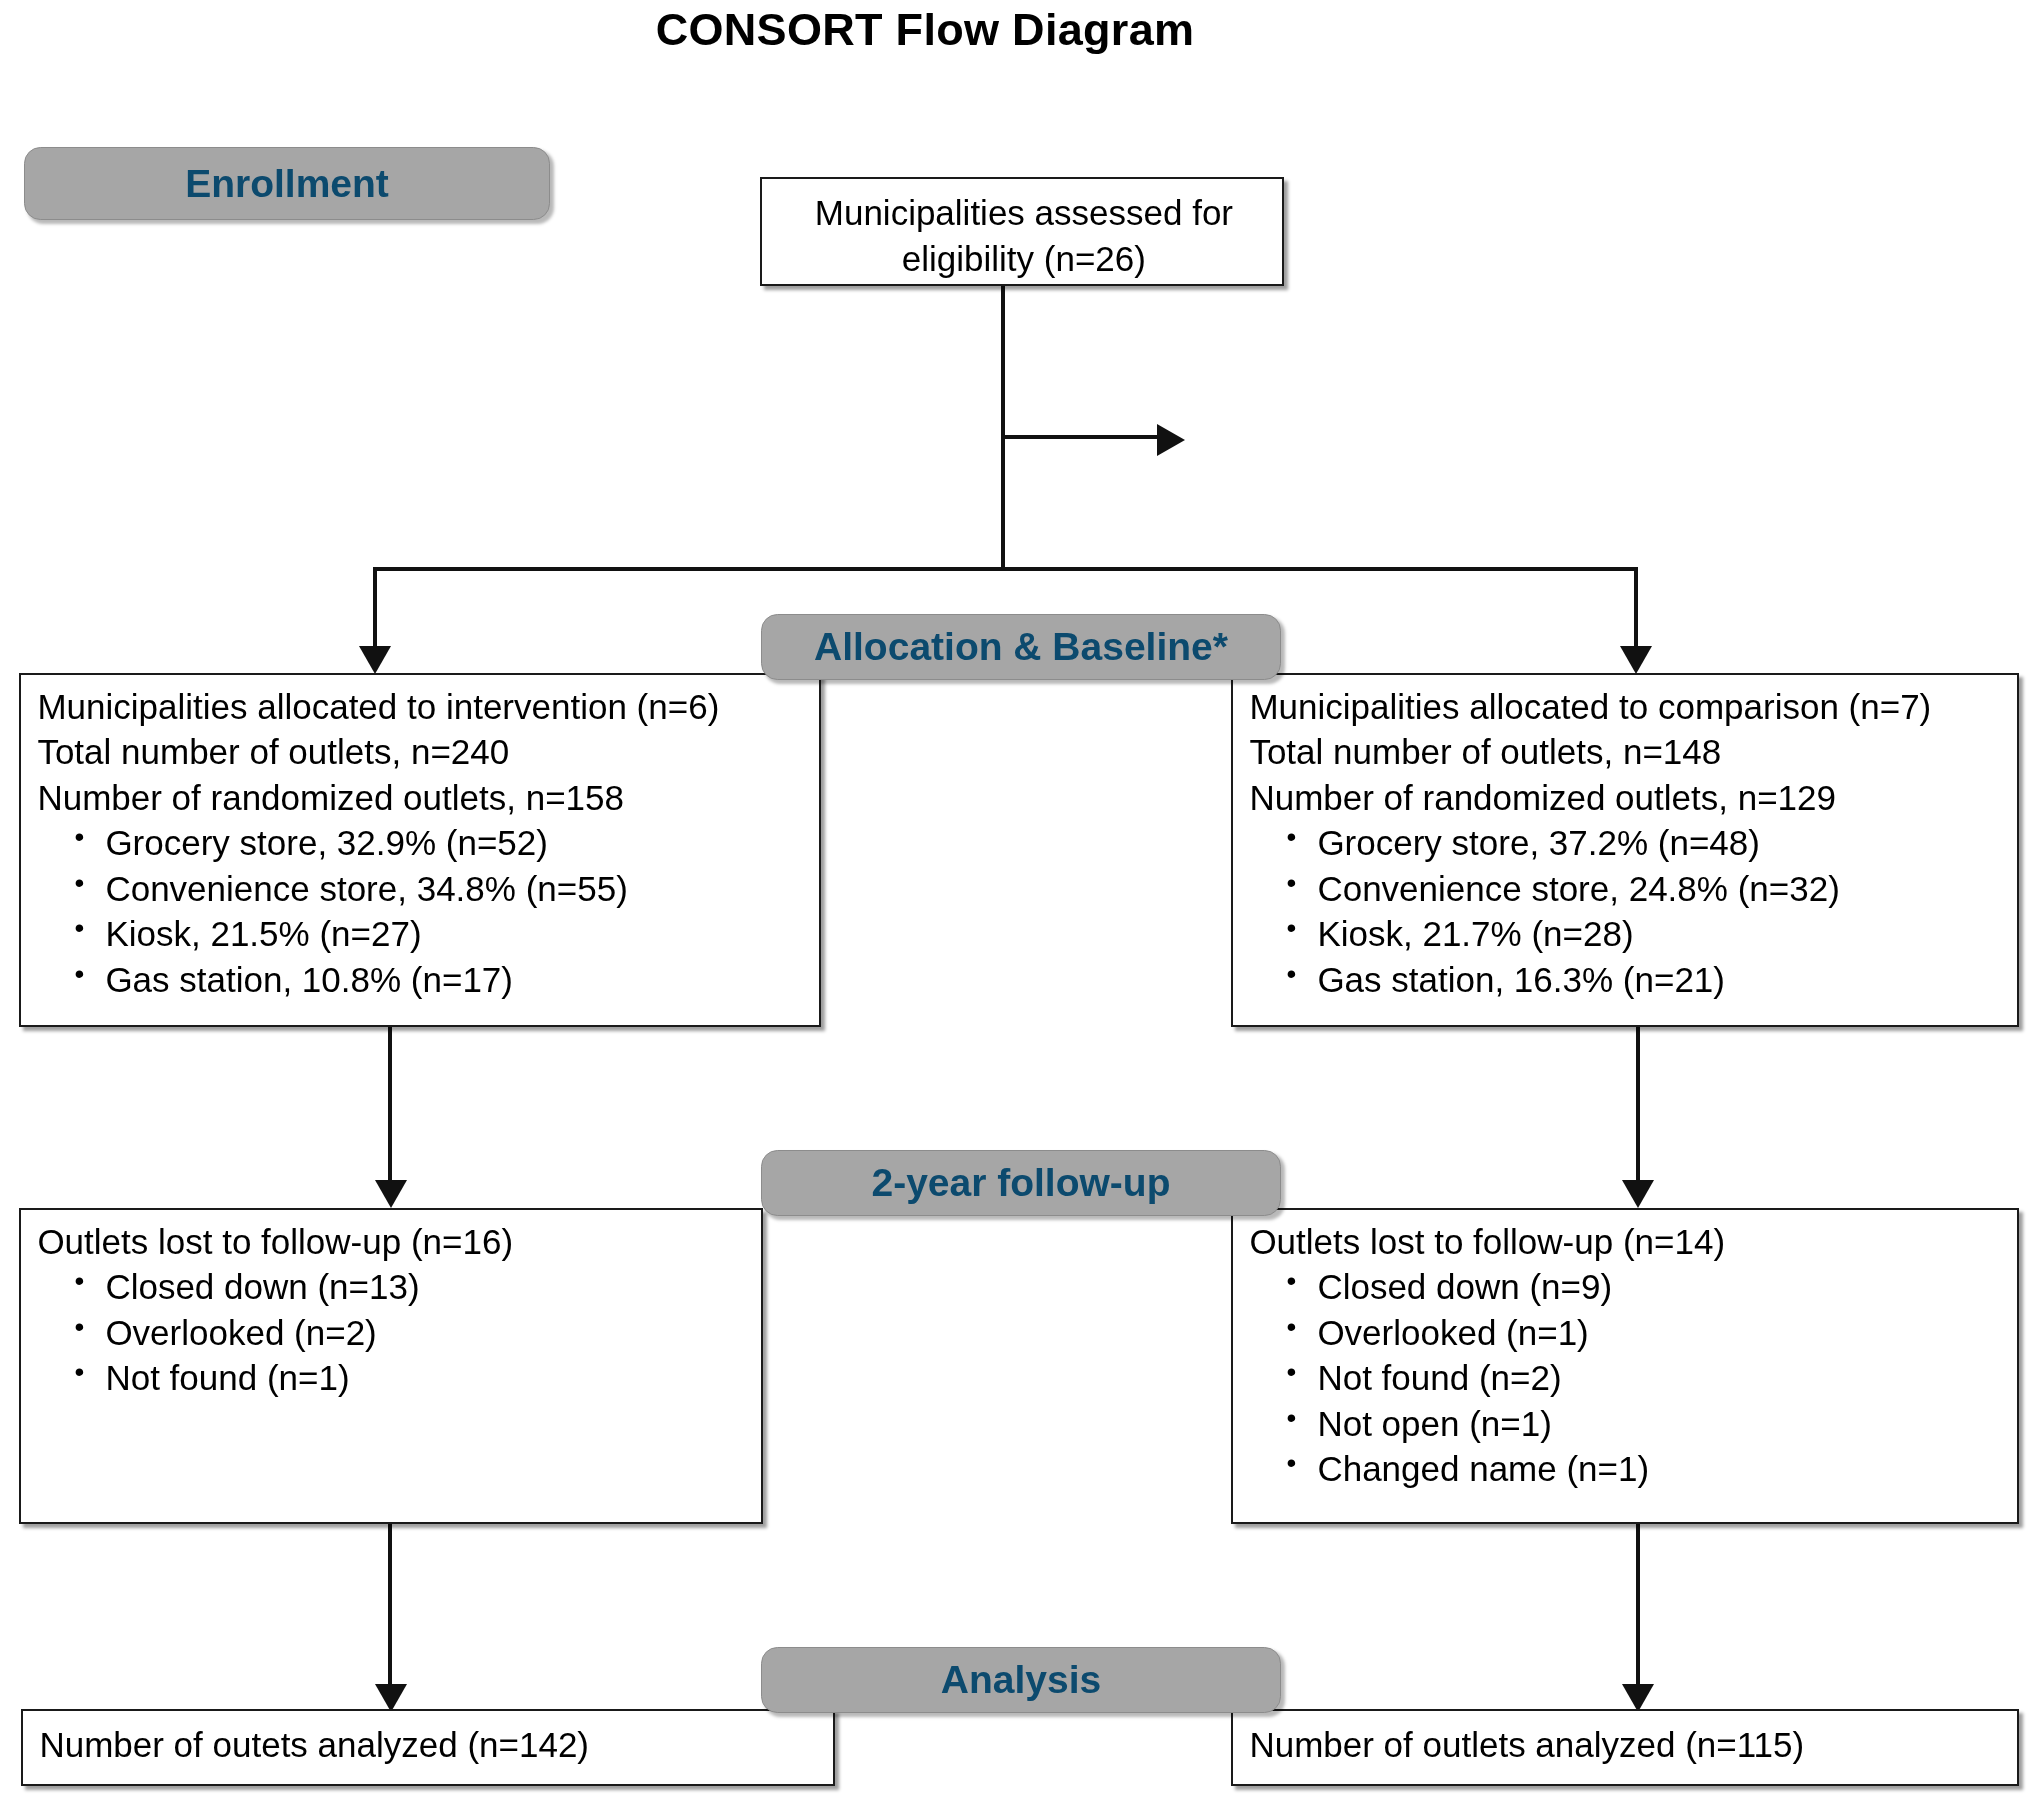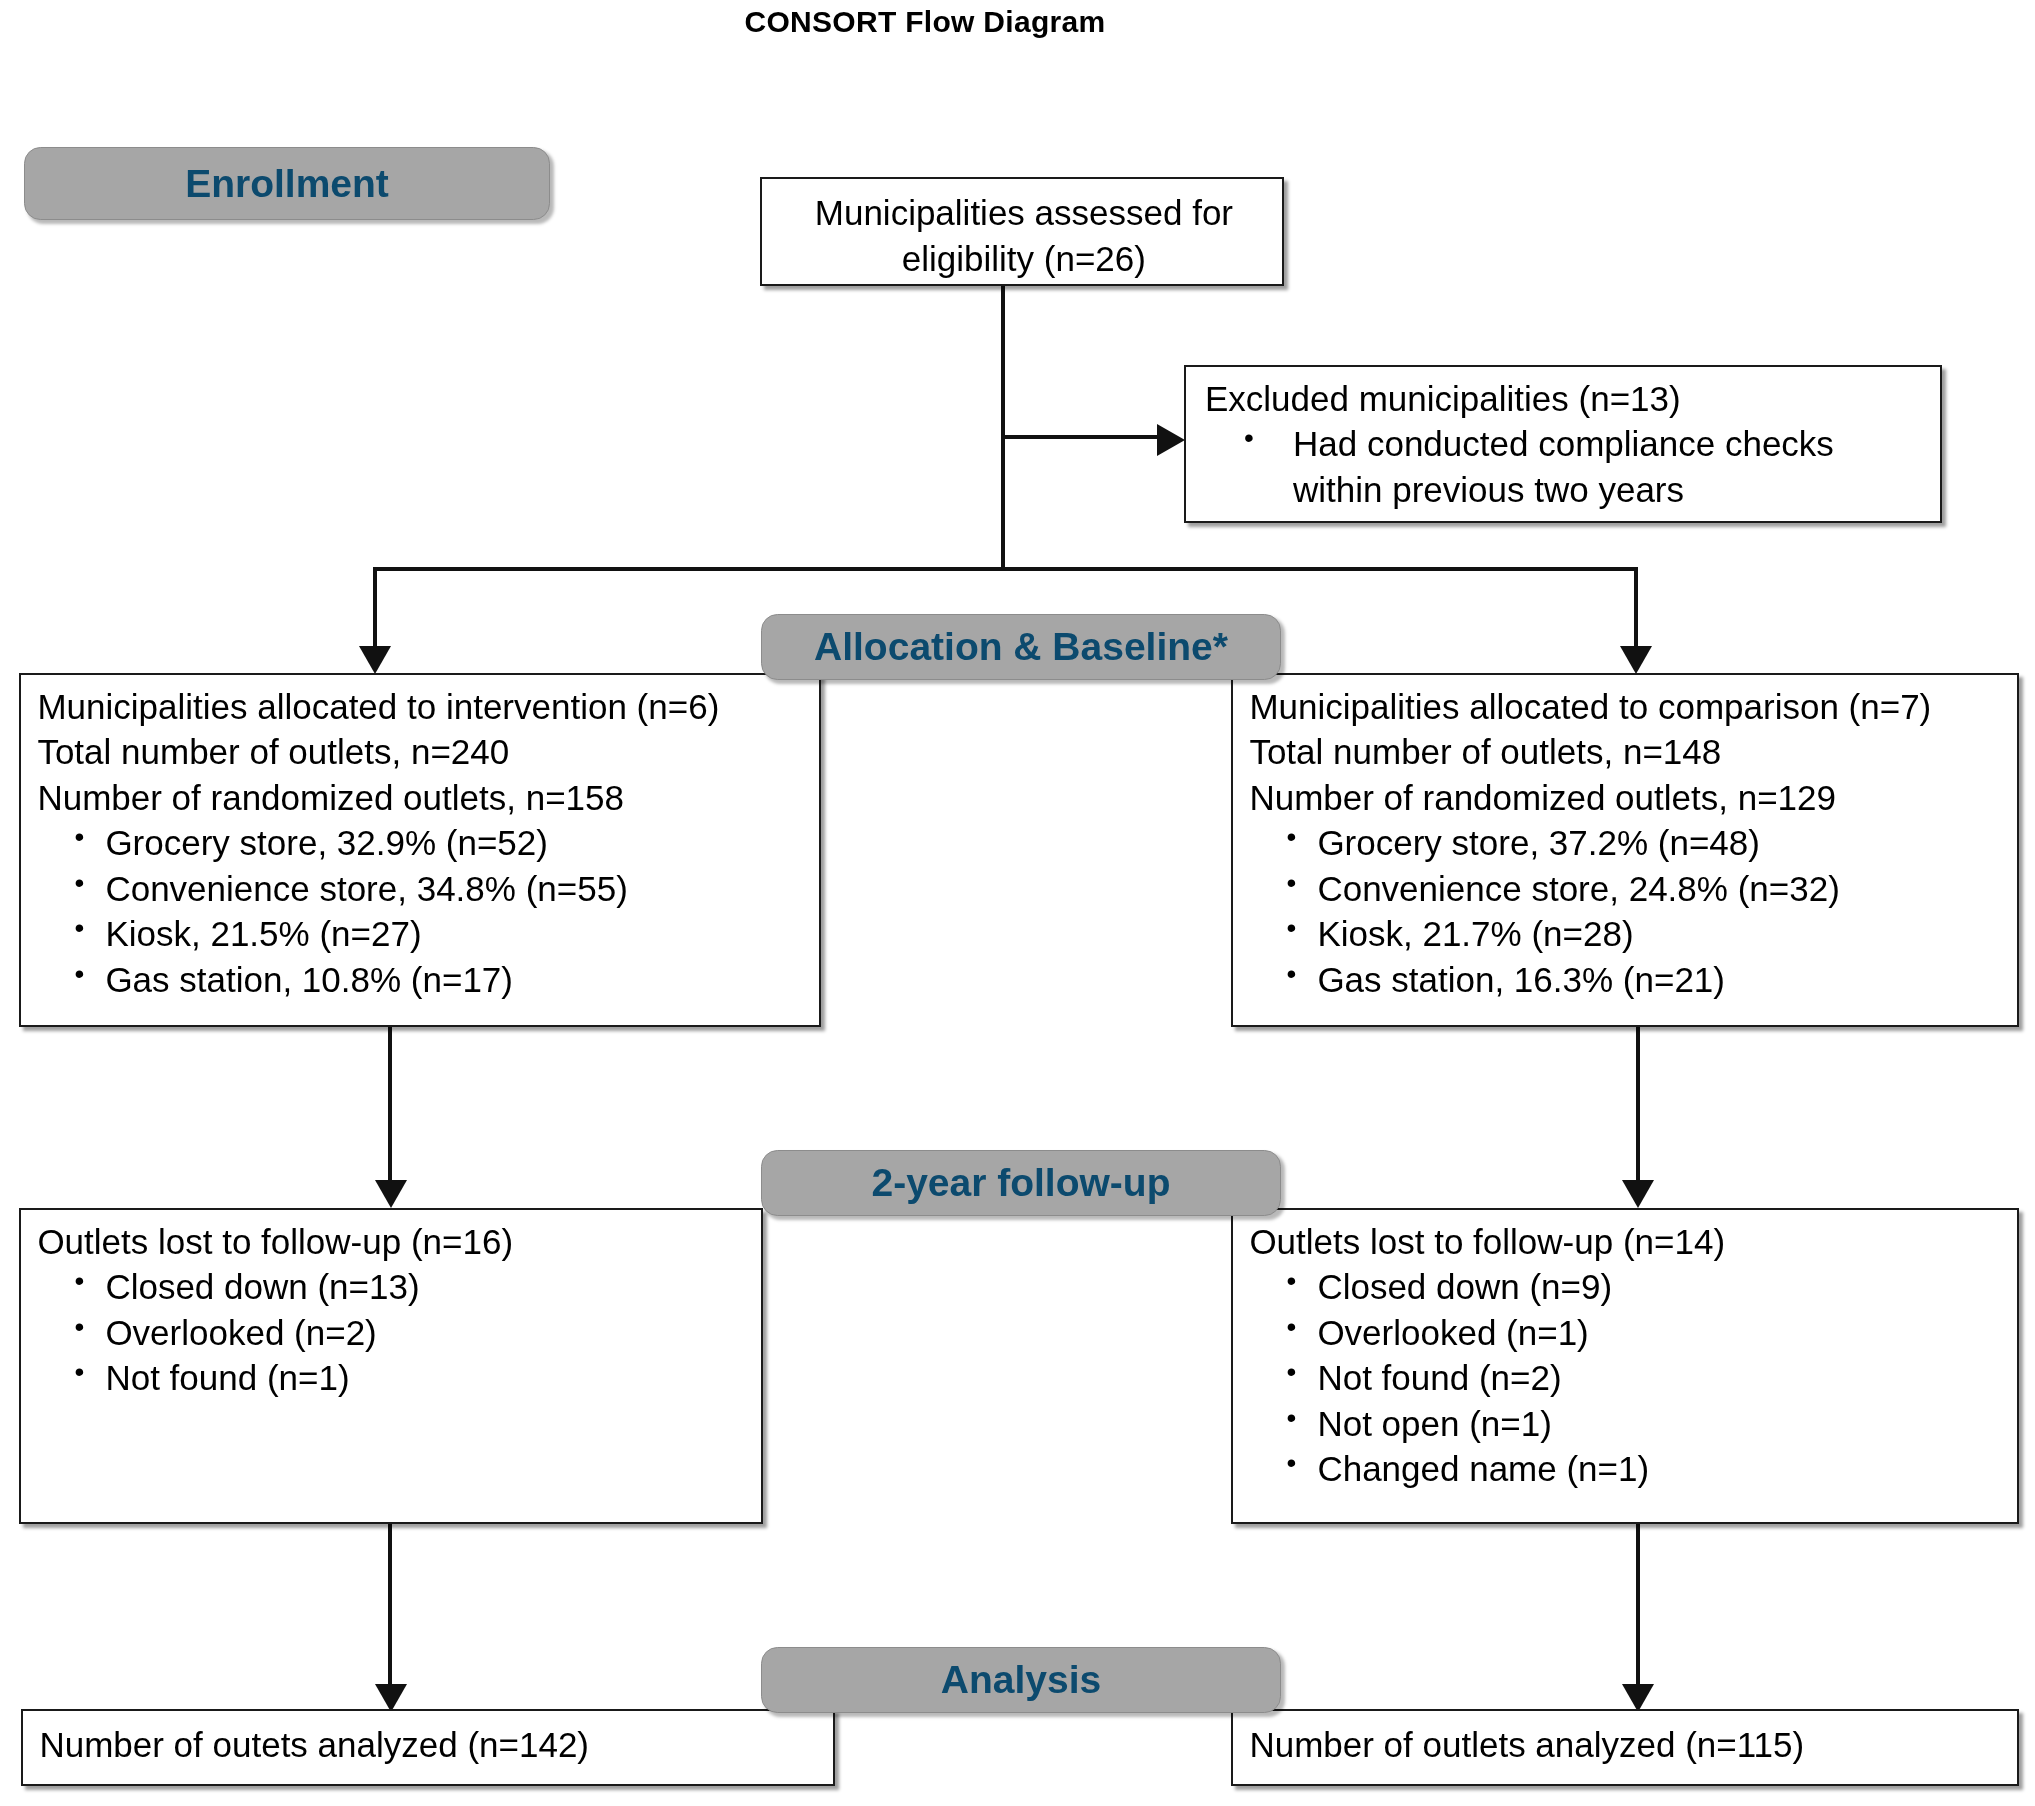--- a/index.html
+++ b/index.html
@@ -17,21 +17,21 @@
     overflow: hidden;
   }
 
   
   .diagram-title {
     position: absolute;
     left: 0;
     top: 5px;
     width: 1850px;
     text-align: center;
-    font-size: 30px;
+    font-size: 45px;
     font-weight: bold;
     letter-spacing: 0.3px;
     line-height: 1.1;
   }
 
   
   .stage-label {
     position: absolute;
     background: #a6a6a6;
     border: 1.9px solid #8c8c8c;
@@ -171,30 +171,20 @@
     <span>Analysis</span>
   </div>
 
   <div class="flow-box" style="left:760px; top:177px; width:524px; height:109px;">
     <div class="box-inner" style="padding-top:11.4px;">
       <div class="box-line center">Municipalities assessed for</div>
       <div class="box-line center">eligibility (n=26)</div>
     </div>
   </div>
 
-  <div class="flow-box" style="left:1184px; top:365px; width:758px; height:158px;">
-    <div class="box-inner" style="padding-top:8.8px; padding-left:19px;">
-      <div class="box-line">Excluded municipalities (n=13)</div>
-      <ul class="bullets hang">
-        <li>
-          <span style="display:block; max-width:619px; white-space:normal;">Had conducted compliance checks within previous two years</span>
-        </li>
-      </ul>
-    </div>
-  </div>
 
   <div class="flow-box" style="left:19px; top:673px; width:802px; height:354px;">
     <div class="box-inner">
       <div class="box-line">Municipalities allocated to intervention (n=6)</div>
       <div class="box-line">Total number of outlets, n=240</div>
       <div class="box-line">Number of randomized outlets, n=158</div>
       <ul class="bullets">
         <li>Grocery store, 32.9% (n=52)</li>
         <li>Convenience store, 34.8% (n=55)</li>
         <li>Kiosk, 21.5% (n=27)</li>

